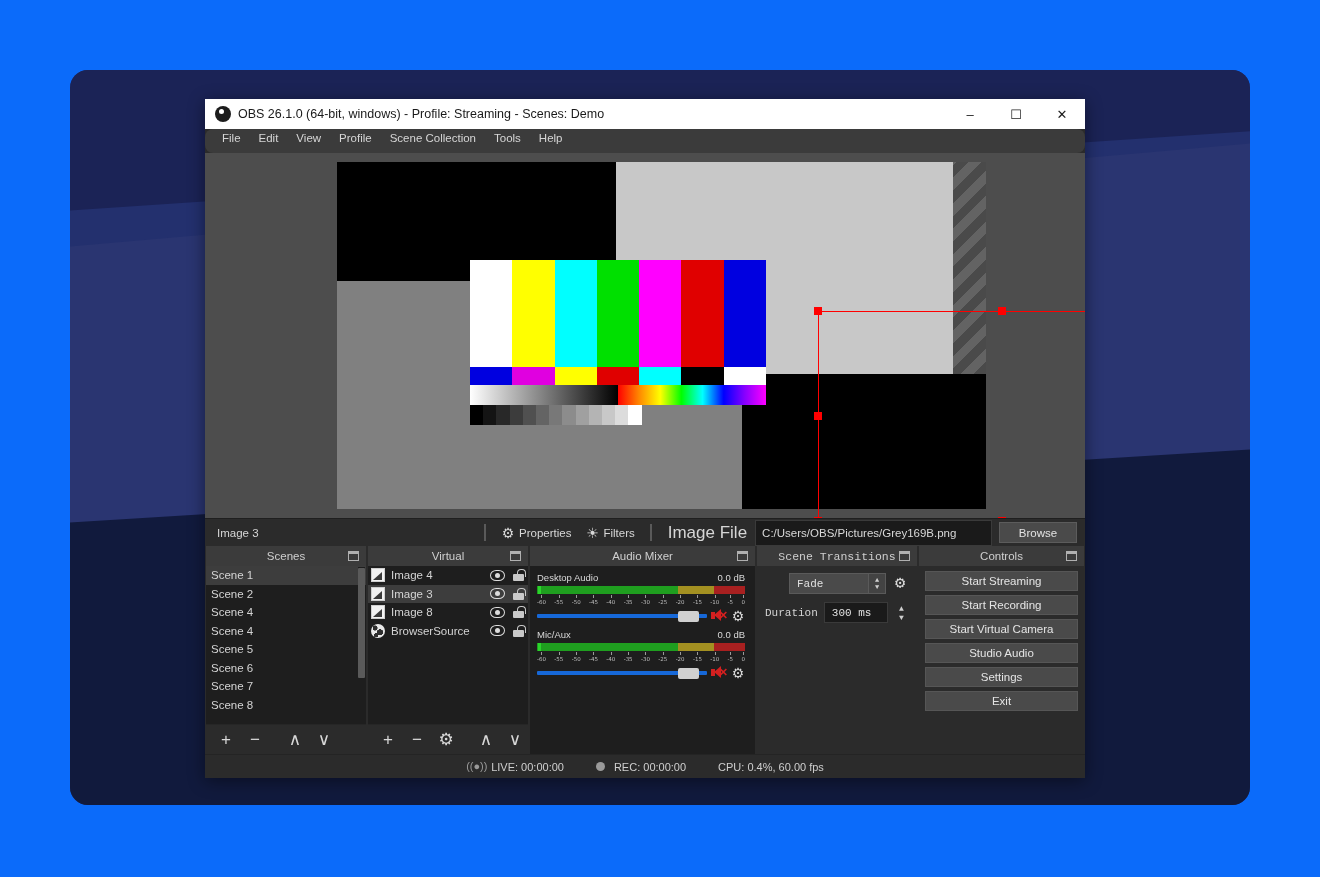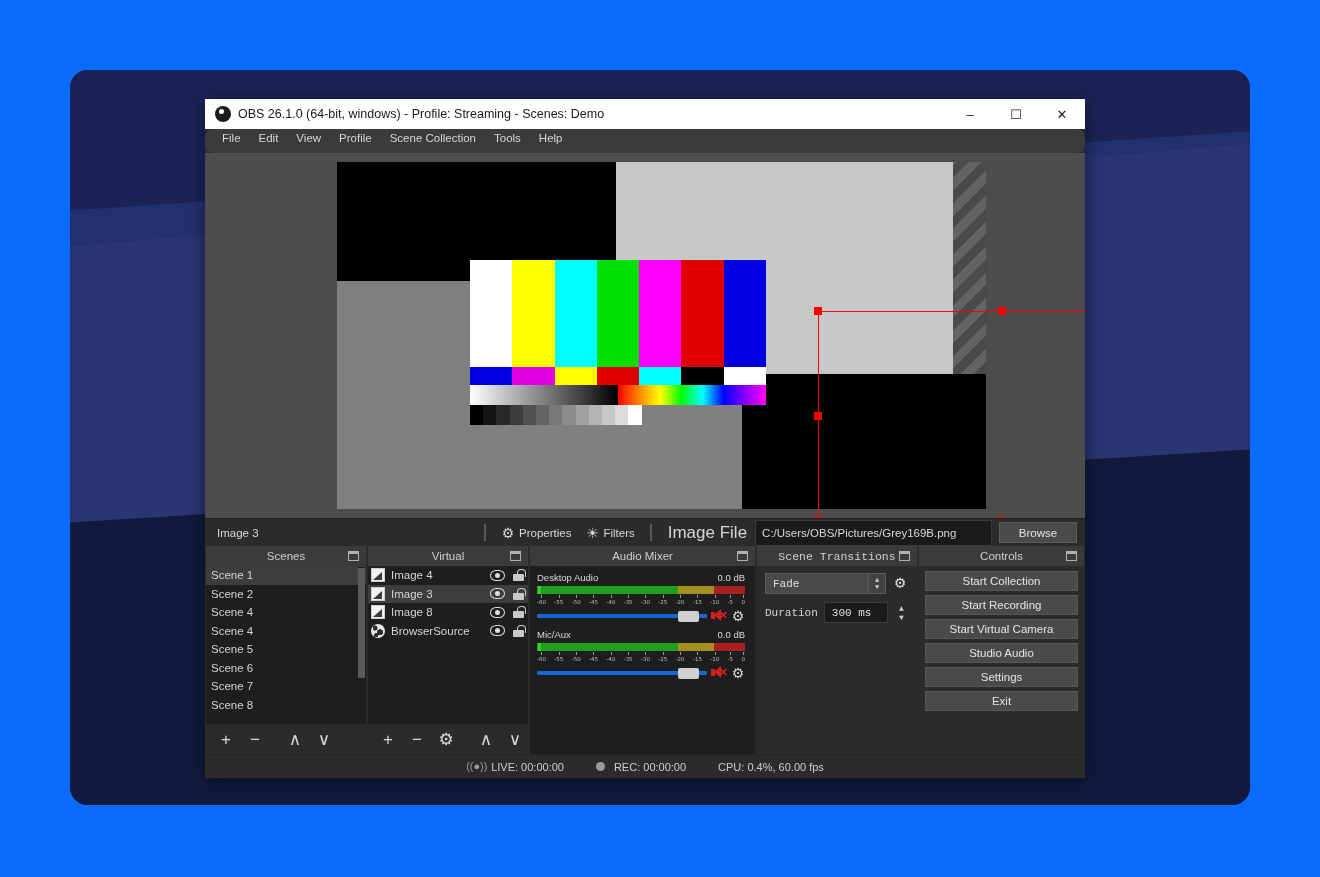--- a/index.html
+++ b/index.html
@@ -323,21 +323,21 @@
     color: #d8d8d8; font-size: 14px; line-height: 14px; text-align: center;
   }
 
   
   .dock-trans { width: 160px; font-family: Liberation Mono, monospace; }
   .trans-body { padding: 7px 8px 0 8px; background: #2b2b2b; flex: 1; }
   .trans-row { display: flex; align-items: center; gap: 5px; }
   .combo {
     flex: 1; height: 21px; background: #4a4a4a; border: 1px solid #5a5a5a;
     display: flex; align-items: center; padding-left: 7px;
-    font-size: 11px; color: #e0e0e0; position: relative;
+    font-size: 11px; color: #e0e0e0; position: relative; margin-left: 24px;
   }
   .combo-arrows {
     position: absolute; right: 0; top: 0; width: 17px; height: 100%;
     background: #434343; border-left: 1px solid #5a5a5a;
     display: flex; flex-direction: column;
     align-items: center; justify-content: center;
     font-size: 7px; color: #d0d0d0; line-height: 7px;
   }
   .dur-row { display: flex; align-items: center; gap: 6px; margin-top: 8px; }
   .dur-lbl { font-size: 11px; color: #d4d4d4; }
@@ -661,21 +661,21 @@
         </div>
       </div>
     </div>
 
     <div class="dock dock-ctrl">
       <div class="dock-hdr">
         <span class="t">Controls</span>
         <span class="dock-pop"></span>
       </div>
       <div class="ctrl-body">
-        <div class="ctrl-btn">Start Collection</div>
+        <div class="ctrl-btn">Start Streaming</div>
         <div class="ctrl-btn">Start Recording</div>
         <div class="ctrl-btn">Start Virtual Camera</div>
         <div class="ctrl-btn">Studio Audio</div>
         <div class="ctrl-btn">Settings</div>
         <div class="ctrl-btn">Exit</div>
       </div>
     </div>
 
   </div>
 

